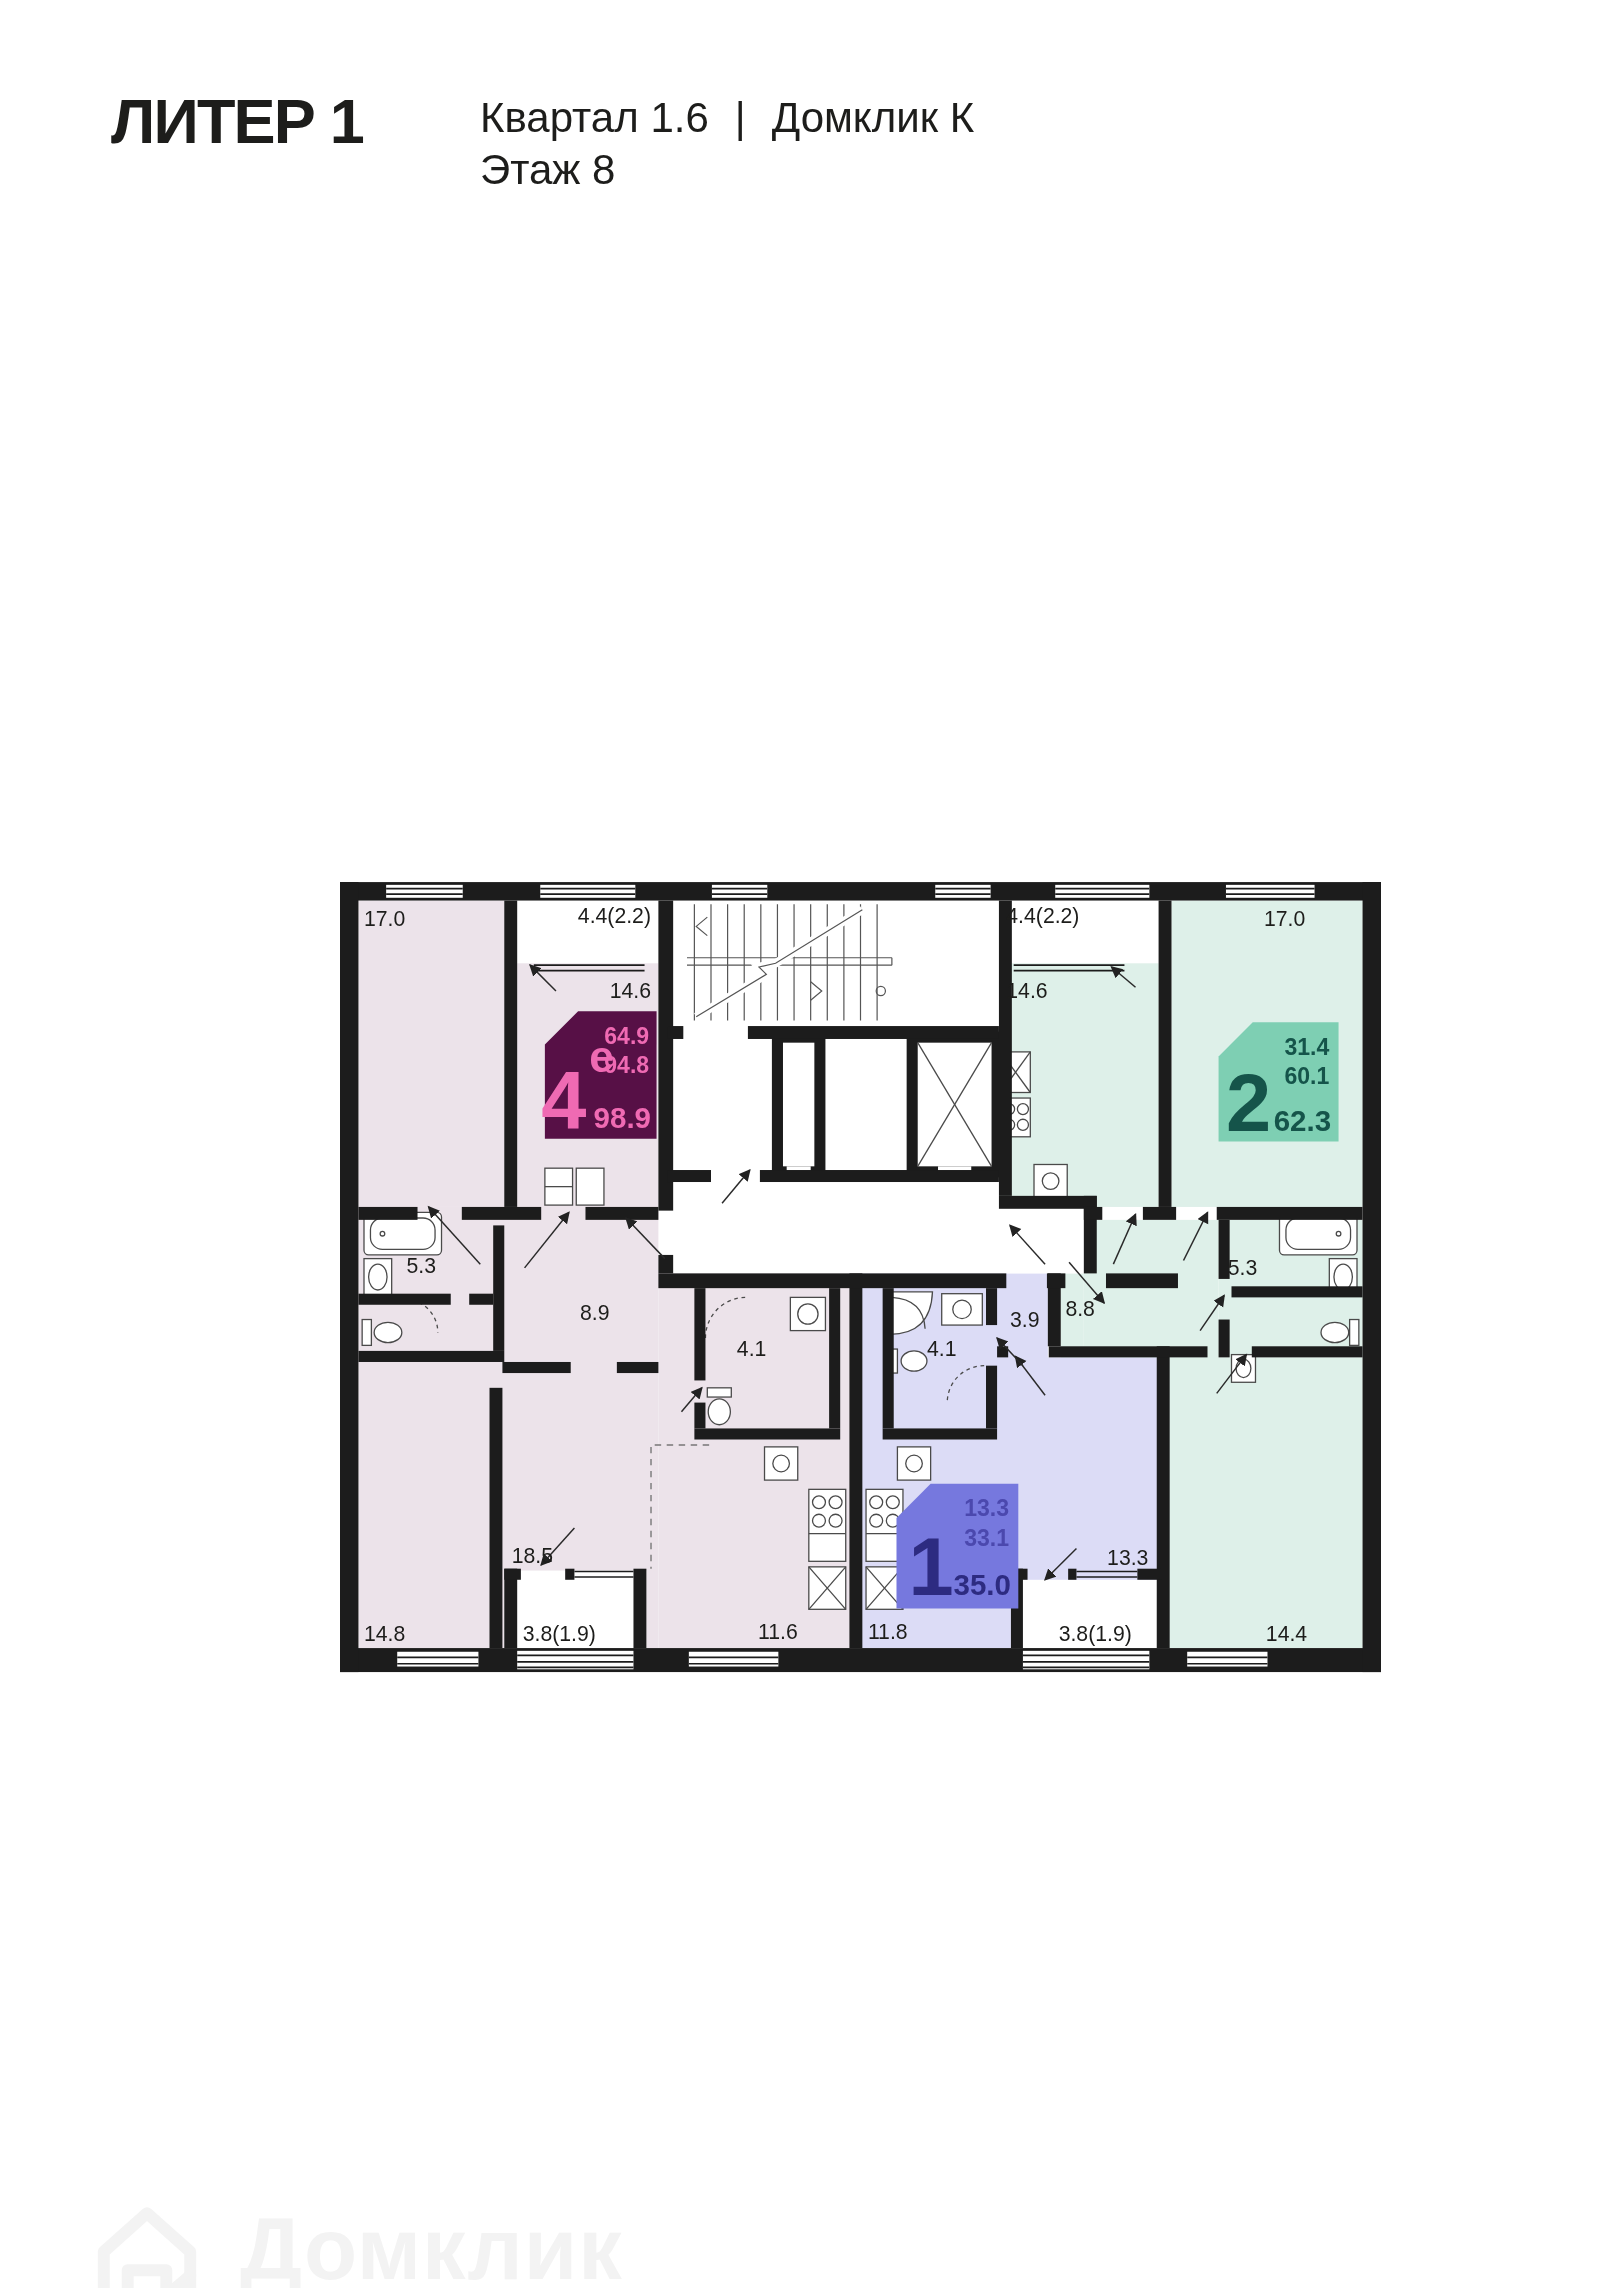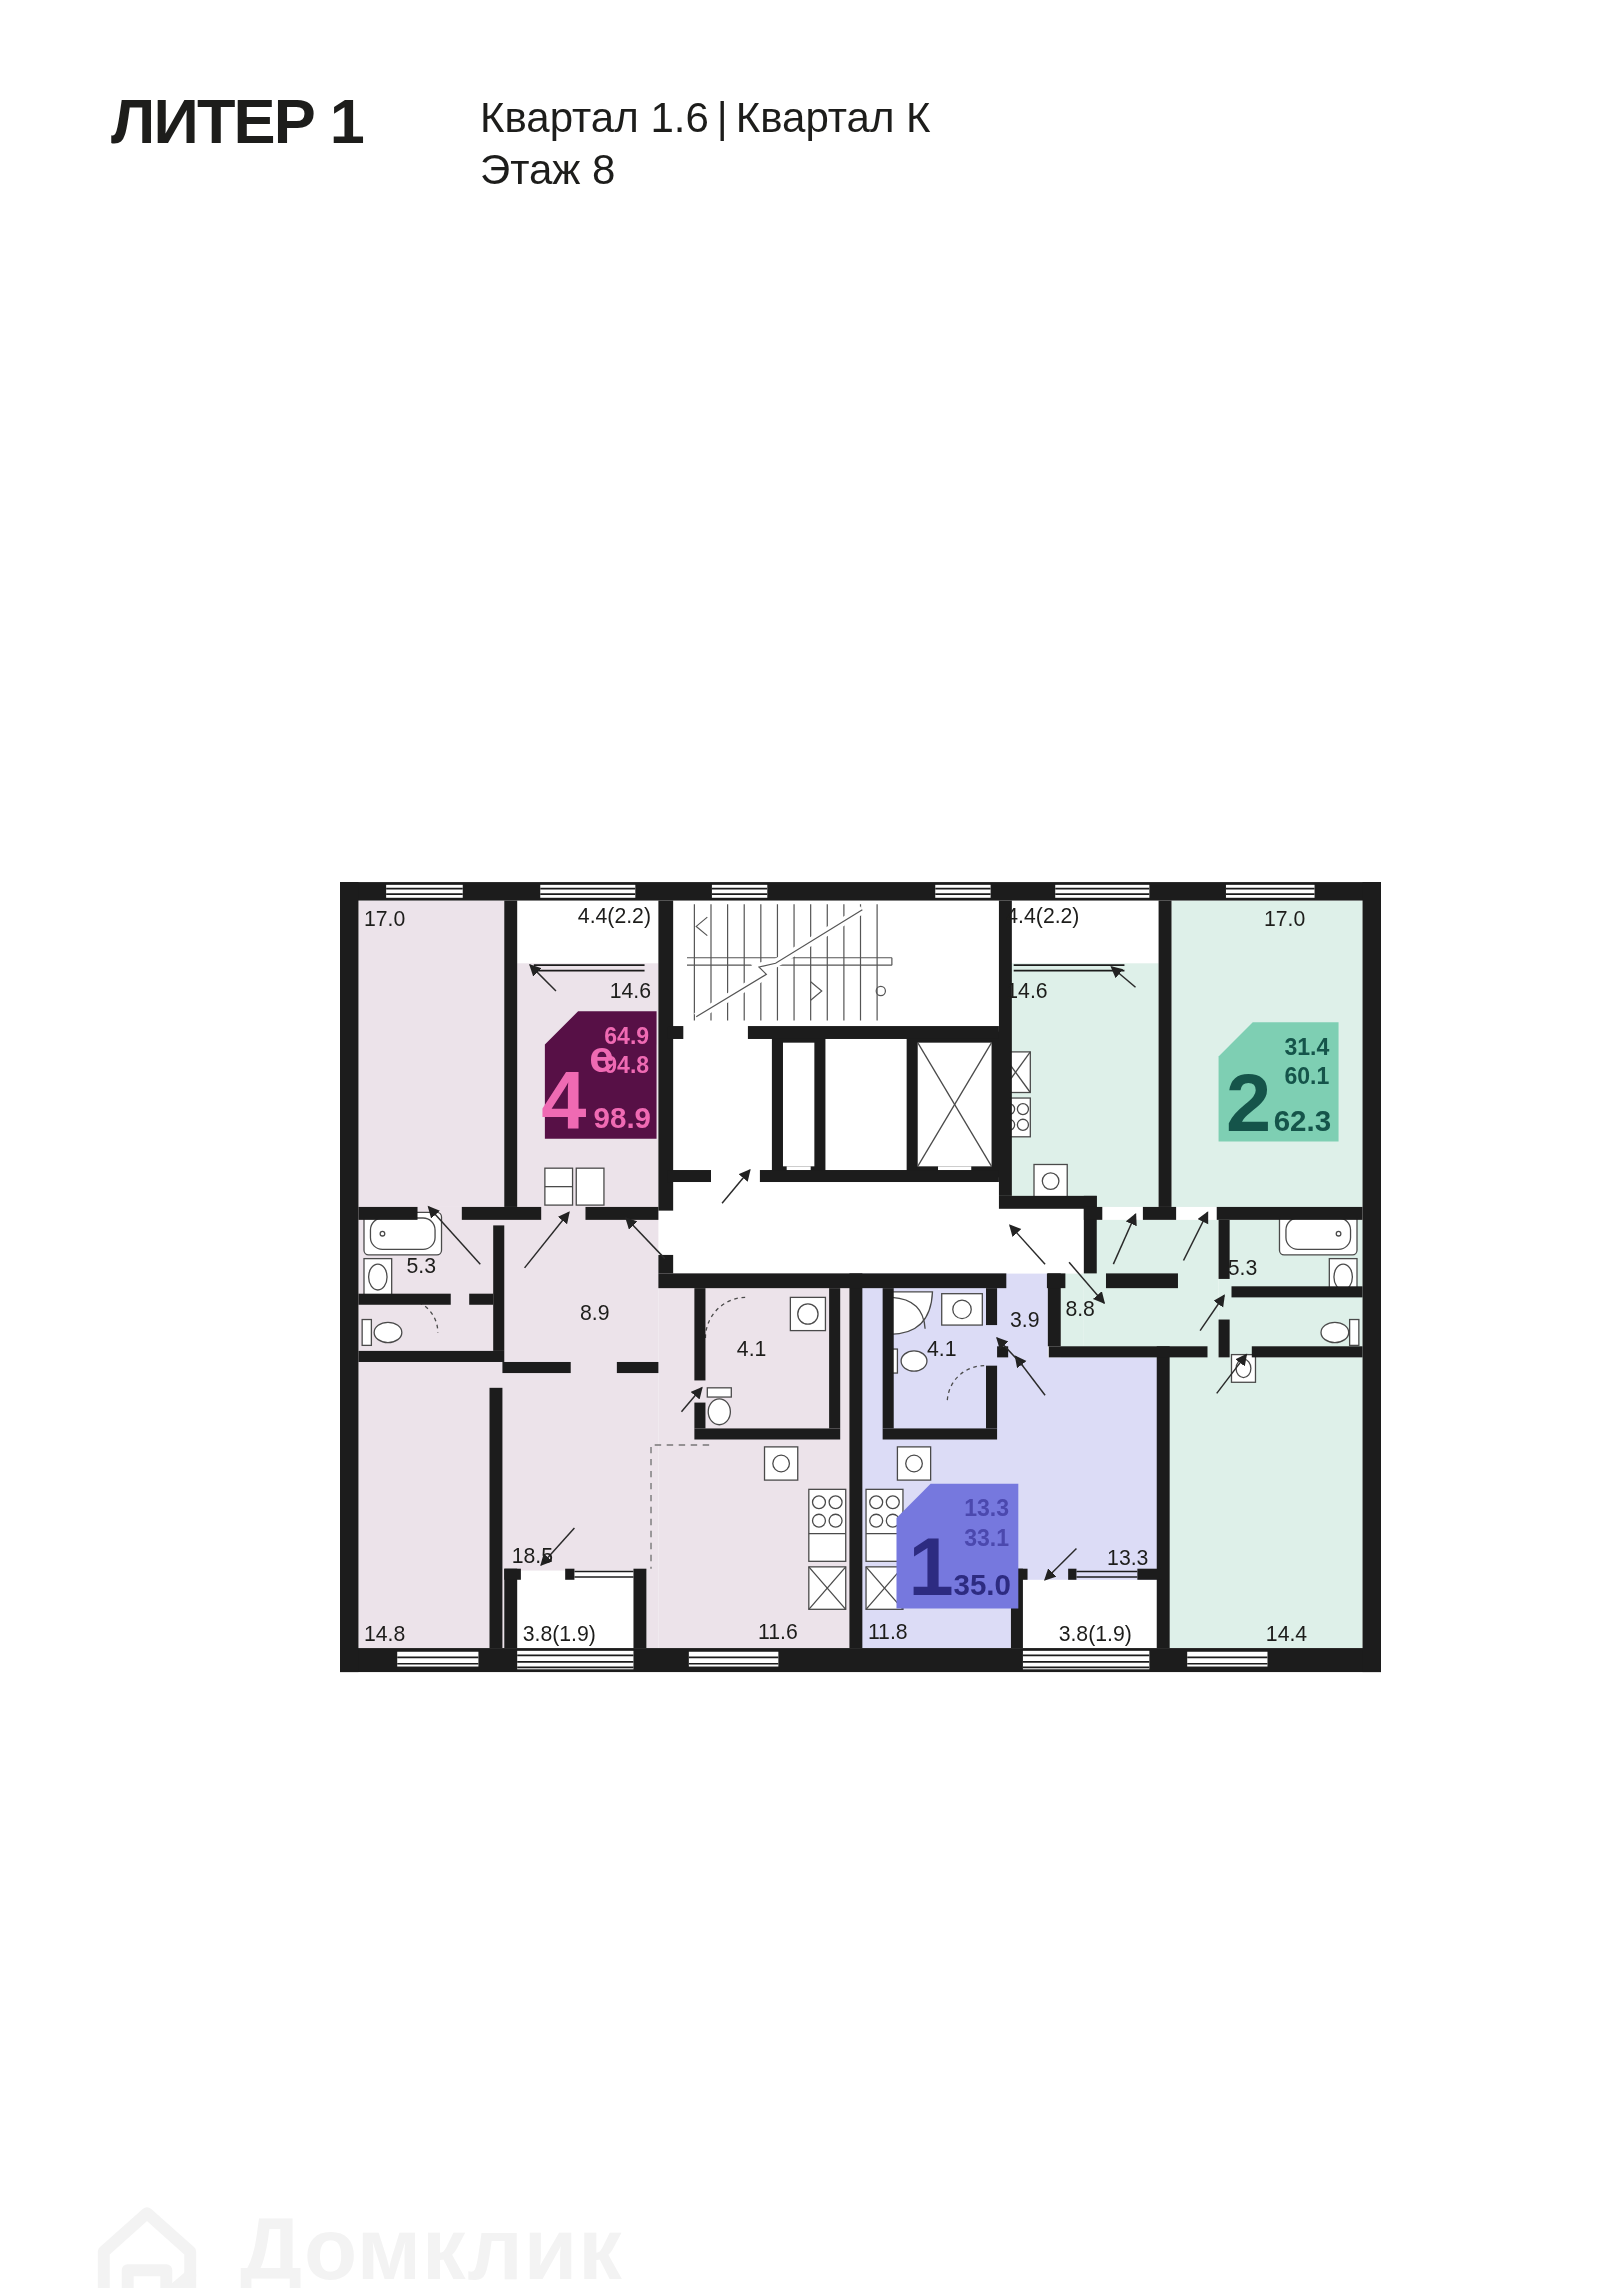--- a/index.html
+++ b/index.html
@@ -1,21 +1,21 @@
 <!DOCTYPE html>
 <html style="font-size:14.8px"><head>
 <meta charset="utf-8">
 <style>
   html,body{margin:0;padding:0;background:#fff;}
   .page{position:relative;width:1561px;height:2289px;background:#ffffff;overflow:hidden;
         font-family:"Liberation Sans",sans-serif;color:#1d1d1b;}
   .brand{position:absolute;left:111px;top:85px;font-size:63px;font-weight:800;
          letter-spacing:-1.8px;white-space:nowrap;}
   .meta{position:absolute;left:480px;top:92px;font-size:42px;font-weight:400;line-height:52px;}
-  .meta .row1{display:flex;gap:8px;align-items:center;}
+  .meta .row1{display:flex;gap:26px;align-items:center;}
   .meta .divider{font-weight:300;color:#1d1d1b;}
   .plan-wrap{position:absolute;left:340px;top:882px;width:1041px;height:792px;}
   .wall{fill:#1c1c1c;}
   .fix{fill:#ffffff;stroke:#4a4a4a;stroke-width:1.4;}
   .fixl{fill:none;stroke:#4a4a4a;stroke-width:1.4;}
   .stair{stroke:#555;stroke-width:1.3;fill:none;}
   .leader{stroke:#2a2a2a;stroke-width:1.6;}
   .winline{stroke:#1c1c1c;stroke-width:1.8;}
   .winbg{fill:#ffffff;}
   .room-label{font:500 23px "Liberation Sans",sans-serif;fill:#1d1d1b;}
@@ -27,21 +27,21 @@
 <body>
 
 <div class="page">
 
   <div class="brand">ЛИТЕР 1</div>
 
   <div class="meta">
     <div class="row1">
       <span>Квартал 1.6</span>
       <span class="divider">|</span>
-      <span>Квартал К</span>
+      <span>Домклик К</span>
     </div>
     <div class="row2">Этаж 8</div>
   </div>
 
   <div class="plan-wrap">
   <svg width="1041" height="792" viewBox="0 0 1128 858" xmlns="http://www.w3.org/2000/svg">
     <defs>
       <marker id="arw" markerWidth="9" markerHeight="9" refX="7" refY="4" orient="auto">
         <path d="M0,0 L8,4 L0,8 Z" fill="#222"></path>
       </marker>

